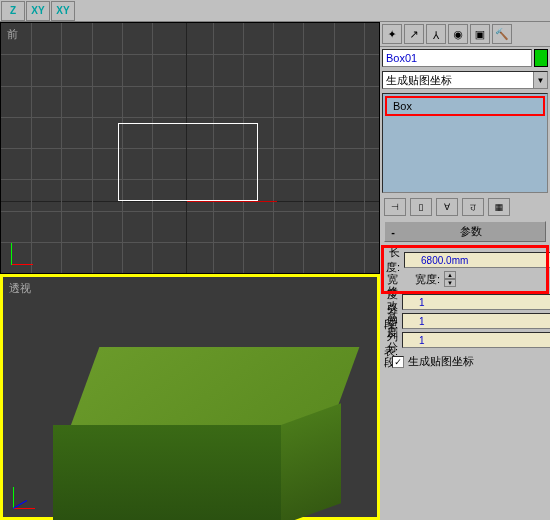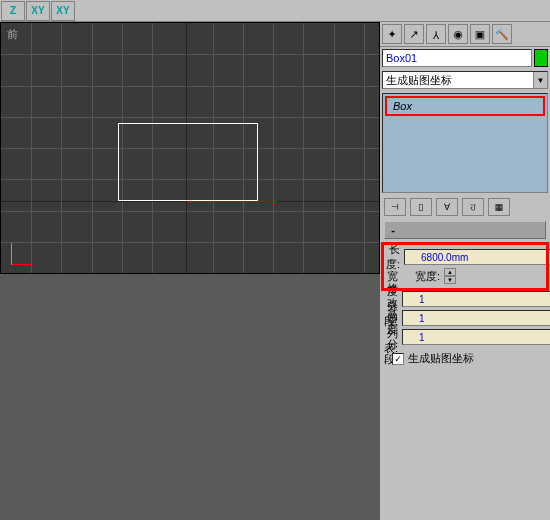--- a/index.html
+++ b/index.html
@@ -43,21 +43,21 @@
 .icon-btn { width: 20px; height: 20px; border: 1px solid #808080; background: #c0c0c0; display: flex; align-items: center; justify-content: center; cursor: pointer; }
 
 .name-row { display: flex; padding: 2px; background: #c0c0c0; }
 .name-input { flex: 1; height: 18px; border: 1px inset #808080; background: #fff; padding: 0 3px; color: #0000cc; font-size: 11px; }
 .color-swatch { width: 18px; height: 18px; background: #00cc00; border: 1px solid #000; margin-left: 2px; }
 
 .modifier-dropdown { margin: 2px; height: 18px; border: 1px inset #808080; background: #fff; display: flex; align-items: center; padding: 0 3px; position: relative; font-size: 11px; }
 .dd-arrow { position: absolute; right: 0; top: 0; width: 14px; height: 100%; background: #c0c0c0; border-left: 1px solid #808080; display: flex; align-items: center; justify-content: center; font-size: 8px; }
 
 .modifier-stack { margin: 2px; height: 100px; background: #9db8cc; border: 1px inset #808080; }
-.stack-item { padding: 2px 6px; font-size: 11px; font-style: italic; }
+.stack-item { padding: 2px 6px; font-size: 11px; }
 .stack-item.highlighted { outline: 2px solid #ff0000; margin: 4px; }
 
 .stack-btns { display: flex; padding: 3px 4px; gap: 4px; background: #c0c0c0; }
 .stack-btn { width: 22px; height: 18px; border: 1px solid #808080; background: #c0c0c0; cursor: pointer; display: flex; align-items: center; justify-content: center; font-size: 9px; }
 
 .rollout-header { background: #a0a0a0; border: 1px outset #c0c0c0; padding: 2px; text-align: center; font-size: 11px; margin: 2px 4px; display: flex; align-items: center; }
 .rollout-minus { width: 12px; font-weight: bold; }
 .rollout-title { flex: 1; }
 
 .param-body { padding: 2px 4px; }
@@ -108,20 +108,33 @@
           <div class="grid-line v" style="left:96%"></div>
       </div>
       <div class="box-outline"></div>
       <div class="red-axis" style="left:186px; top:178px; width:90px;"></div>
       <div class="tripod">
         <div class="tripod-x"></div>
         <div class="tripod-y"></div>
       </div>
     </div>
 
+    <div class="viewport perspective">
+      <div class="vp-label">透视</div>
+      <div class="box3d">
+        <div class="face face-top"></div>
+        <div class="face face-front"></div>
+        <div class="face face-right"></div>
+      </div>
+      <div class="tripod">
+        <div class="tripod-x"></div>
+        <div class="tripod-y"></div>
+        <div class="tripod-z"></div>
+      </div>
+    </div>
 
   </div>
 
   <div class="panel-area">
     <div class="panel-row">
       <div class="icon-btn">✦</div>
       <div class="icon-btn">↗</div>
       <div class="icon-btn">⅄</div>
       <div class="icon-btn">◉</div>
       <div class="icon-btn">▣</div>
@@ -145,20 +158,21 @@
     <div class="stack-btns">
       <div class="stack-btn">⊣</div>
       <div class="stack-btn">▯</div>
       <div class="stack-btn">∀</div>
       <div class="stack-btn">ਹ</div>
       <div class="stack-btn">▦</div>
     </div>
 
     <div class="rollout-header">
       <span class="rollout-minus">-</span>
+      <span class="rollout-title">参数</span>
     </div>
 
     <div class="param-body">
       <div class="highlight-group">
         <div class="param-row">
           <div class="param-label">长度:</div>
           <input class="param-input" value="6800.0mm" style="">
           <div class="spinner">
               <div class="spin-btn">▲</div>
               <div class="spin-btn">▼</div>

